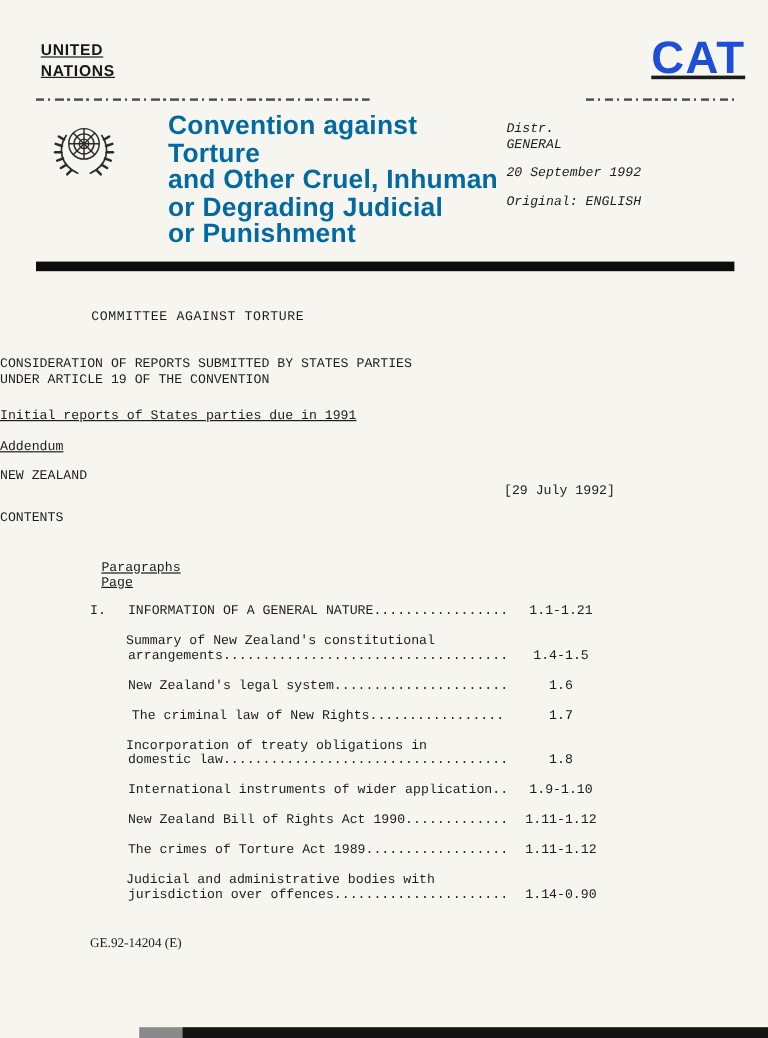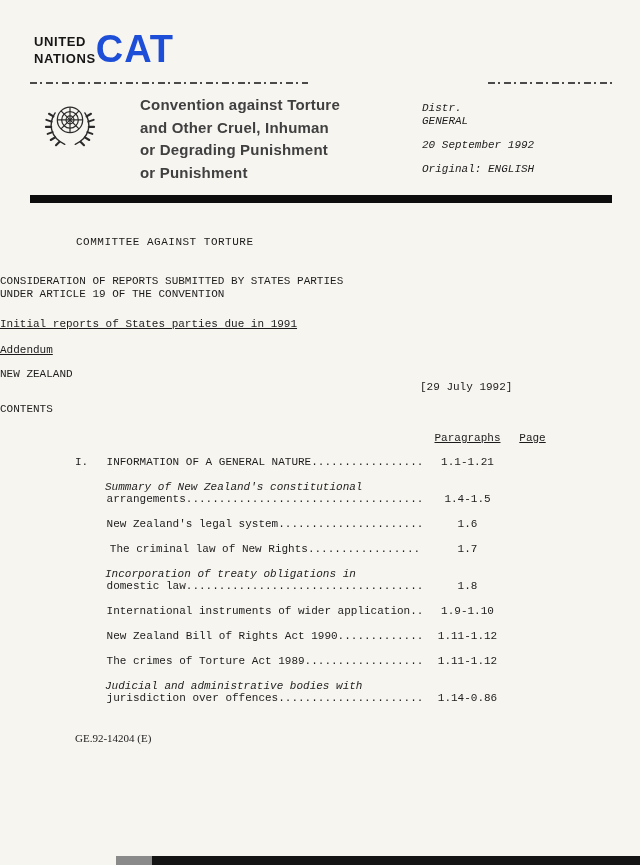--- a/index.html
+++ b/index.html
@@ -3,51 +3,51 @@
 <meta charset="utf-8">
 <style>
   * { margin:0; padding:0; box-sizing:border-box; }
   html,body { background:#e9e7e2; }
   .page {
     position:relative; width:640px; height:865px; margin:0 auto;
     background:#f7f5f0; color:#1c1c1c; overflow:hidden;
     font-family:"Liberation Mono","DejaVu Sans Mono",monospace; font-size:11px;
   }
   
-  .masthead { display:flex; align-items:flex-start; padding:33px 19px 0 34px; }
+  .masthead { display:flex; justify-content:space-between; align-items:flex-start; padding:33px 19px 0 34px;text-decoration:underline; }
   .un-name { font-family:"Liberation Sans","DejaVu Sans",sans-serif; font-weight:bold; font-size:13px; line-height:17px; letter-spacing:.6px; color:#161616; }
   .cat { font-family:"Liberation Sans","DejaVu Sans",sans-serif; font-weight:bold; font-size:38px; line-height:32px; letter-spacing:1px; color:#1d4ed8; }
   .rules { display:flex; justify-content:space-between; padding:0 28px 0 30px; margin-top:15px; }
   .rule { height:2px; background:repeating-linear-gradient(90deg,#4a4a4a 0 7px,transparent 7px 10px,#4a4a4a 10px 12px,transparent 12px 16px); }
   .rule-left { width:278px; } .rule-right { width:124px; }
   
   .dochead { display:flex; padding:10px 30px 0 42px; }
   .emblem { width:98px; padding-top:4px; }
-  .titleblock { flex:1; font-family:"Liberation Sans","DejaVu Sans",sans-serif; font-weight:bold; font-size:15px; line-height:22.5px; letter-spacing:.2px; color:#404040; }
+  .titleblock { flex:1; font-family:"Liberation Sans","DejaVu Sans",sans-serif; font-weight:bold; font-size:22px; line-height:22.5px; letter-spacing:.2px; color:#0369a1; }
   .distr { width:188px; font-size:11px; line-height:13px; padding-top:8px;font-style:italic; }
   .distr .gap { height:11px; }
   .bar { height:8px; background:#0d0d0d; margin:11px 28px 0 30px; }
   
   .committee { margin:33px 0 12px 76px; letter-spacing:.5px; }
   .center { }
   .heading { margin-top:27px; line-height:13px; }
   .subtitle { margin-top:17px; }
   .subtitle span, .addendum span { text-decoration:underline; }
   .addendum { margin-top:14px; }
   .country { margin-top:12px; }
   .received { margin-top:1px; margin-left:420px; }
   .contents { margin-top:10px; }
   
-  .tochead { display:flex; margin:17px 85px 0 75px; }
+  .tochead { display:flex; margin:30px 85px 0 75px;flex-direction:column; }
   .tochead .spacer { width:350px; }
   .ph { width:85px; text-align:center; text-decoration:underline; }
   .pg { width:45px; text-align:center; text-decoration:underline; }
   .toc { margin:12px 85px 0 75px; }
   .titem { margin-bottom:13px; }
-  .tline1 { padding-left:30px; line-height:12px; white-space:nowrap;font-style:italic; }
+  .tline1 { padding-left:30px; line-height:12px; white-space:nowrap; }
   .trow { display:flex; line-height:12px; }
   .tnum { width:30px; }
   .ttext { width:320px; white-space:nowrap; overflow:hidden;text-align:center; }
   .tpara { width:85px; text-align:center; }
   .tpage { width:45px; }
   .footer { margin:28px 0 0 75px;font-family:Liberation Serif, serif; }
   
   .scan-bar { position:absolute; bottom:0; left:152px; right:0; height:9px; background:#141414; }
   .scan-chip { position:absolute; bottom:0; left:116px; width:36px; height:9px; background:#8a8a8a; }
 </style>
@@ -96,21 +96,21 @@
           <line x1="53.5" y1="33" x2="59.5" y2="33"></line>
           <line x1="52" y1="39" x2="57.5" y2="41"></line>
           <line x1="49" y1="45" x2="54" y2="48"></line>
           <line x1="44" y1="50" x2="48" y2="54"></line>
         </g>
       </svg>
     </div>
     <div class="titleblock">
       <div>Convention against Torture</div>
       <div>and Other Cruel, Inhuman</div>
-      <div>or Degrading Punishment</div>
+      <div>or Degrading Judicial</div>
       <div>or Punishment</div>
     </div>
     <div class="distr">
       <div>Distr.</div>
       <div>GENERAL</div>
       <div class="gap"></div>
       <div>20 September 1992</div>
       <div class="gap"></div>
       <div>Original:  ENGLISH</div>
     </div>
@@ -211,21 +211,21 @@
         <span class="tpara">1.11-1.12</span>
         <span class="tpage"></span>
       </div>
     </div>
 
     <div class="titem">
       <div class="tline1">Judicial and administrative bodies with</div>
       <div class="trow">
         <span class="tnum"></span>
         <span class="ttext">jurisdiction over offences......................</span>
-        <span class="tpara">1.14-0.86</span>
+        <span class="tpara">1.14-0.90</span>
         <span class="tpage"></span>
       </div>
     </div>
 
   </div>
 
   <div class="footer">GE.92-14204  (E)</div>
 
   <div class="scan-chip"></div>
   <div class="scan-bar"></div>

